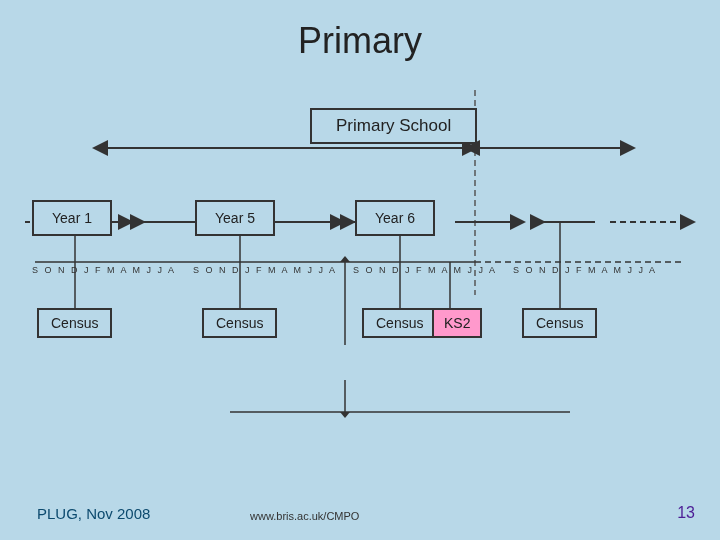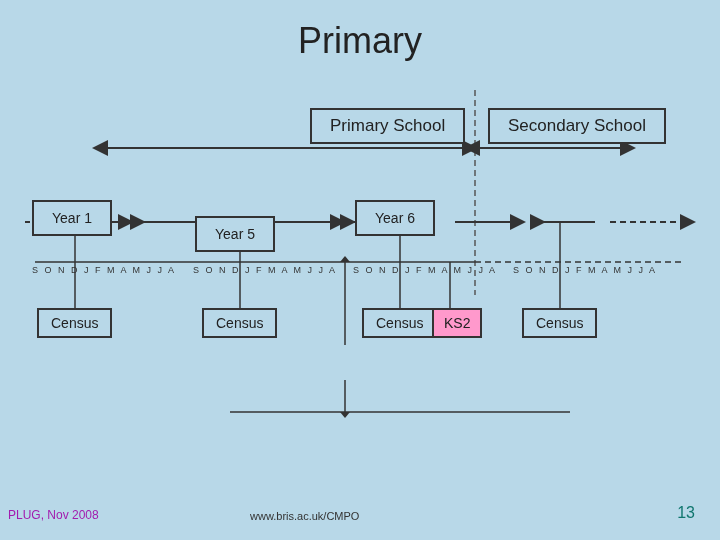--- a/index.html
+++ b/index.html
@@ -23,21 +23,21 @@
       text-align: center;
       font-size: 36px;
       font-weight: normal;
       color: #222;
       margin-top: 10px;
       margin-bottom: 18px;
     }
 
     .school-box {
       border: 2px solid #333;
-      padding: 6px 18px;
+      padding: 6px 24px;
       font-size: 17px;
       background: #b8d8e8;
       color: #222;
     }
 
     .year-box {
       border: 2px solid #333;
       padding: 8px 16px;
       font-size: 14px;
       background: #b8d8e8;
@@ -60,31 +60,31 @@
       padding: 5px 10px;
       font-size: 14px;
       background: #ff99cc;
       color: #222;
       text-align: center;
     }
 
     .plug-text {
       position: absolute;
       bottom: 18px;
-      left: 8px;
-      font-size: 12px;
-      color: #a21caf;
+      left: 37px;
+      font-size: 15px;
+      color: #0c4a6e;
     }
 
     .page-num {
       position: absolute;
       bottom: 18px;
       right: 25px;
       font-size: 16px;
-      color: #0f766e;
+      color: #4c1d95;
       text-align: center;
     }
 
     .url-text {
       position: absolute;
       bottom: 18px;
       left: 250px;
       font-size: 11px;
       color: #333;
     }
@@ -169,28 +169,25 @@
     <line x1="345" y1="380" x2="345" y2="412" stroke="#333" stroke-width="1.5"></line>
     <polygon points="340,412 350,412 345,418" fill="#333"></polygon>
 
     <line x1="230" y1="412" x2="570" y2="412" stroke="#333" stroke-width="1.5"></line>
 
   </svg>
 
   <div style="position:absolute; top:108px; left:310px;">
     <div class="school-box">Primary School</div>
   </div>
-  <div style="position:absolute; top:108px; left:488px;">
-    <div class="school-box">Secondary School</div>
-  </div>
 
   <div style="position:absolute; top:200px; left:32px;">
     <div class="year-box">Year 1</div>
   </div>
-  <div style="position:absolute; top:200px; left:195px;margin-top:16px;">
+  <div style="position:absolute; top:200px; left:195px;">
     <div class="year-box">Year 5</div>
   </div>
   <div style="position:absolute; top:200px; left:355px;">
     <div class="year-box">Year 6</div>
   </div>
 
   <div style="position:absolute; top:265px; left:32px; width:160px; font-size:9px; letter-spacing:2px; color:#333;">S O N D J F M A M J J A</div>
   <div style="position:absolute; top:265px; left:193px; width:160px; font-size:9px; letter-spacing:2px; color:#333;">S O N D J F M A M J J A</div>
   <div style="position:absolute; top:265px; left:353px; width:160px; font-size:9px; letter-spacing:2px; color:#333;">S O N D J F M A M J J A</div>
   <div style="position:absolute; top:265px; left:513px; width:160px; font-size:9px; letter-spacing:2px; color:#333;">S O N D J F M A M J J A</div>

